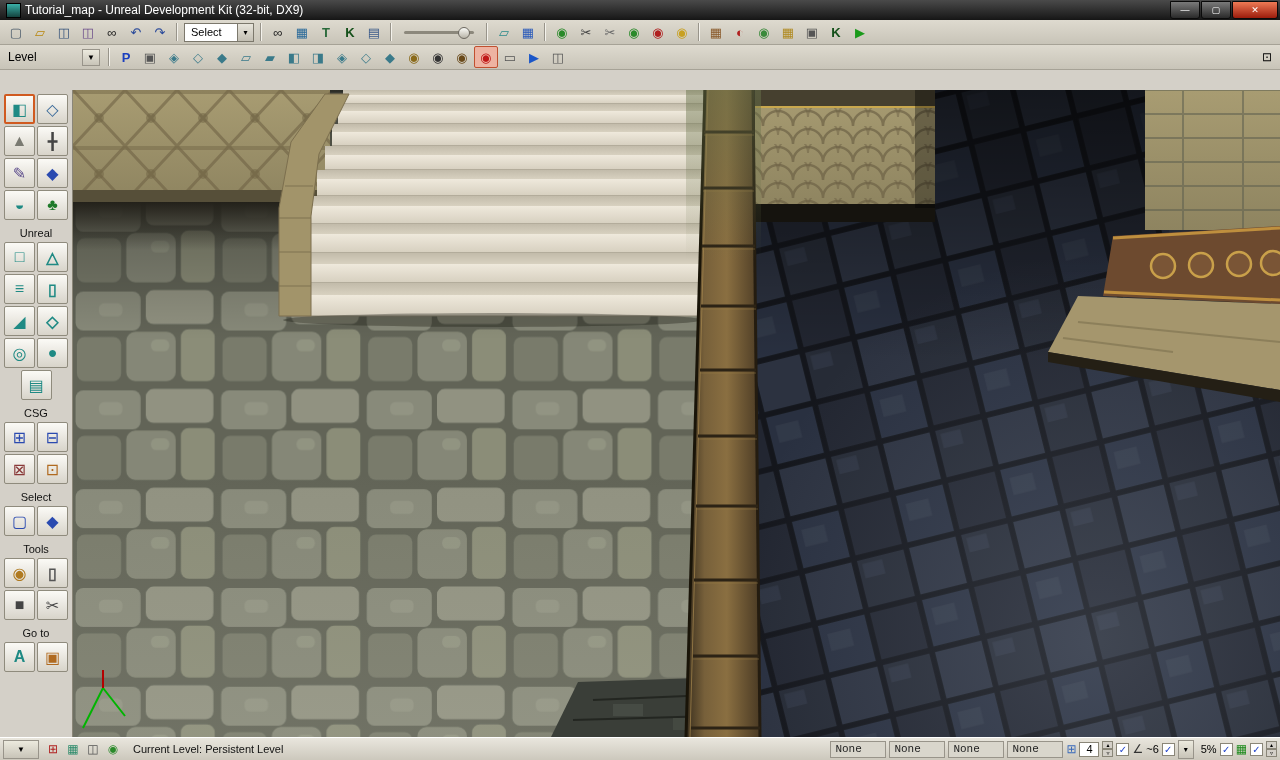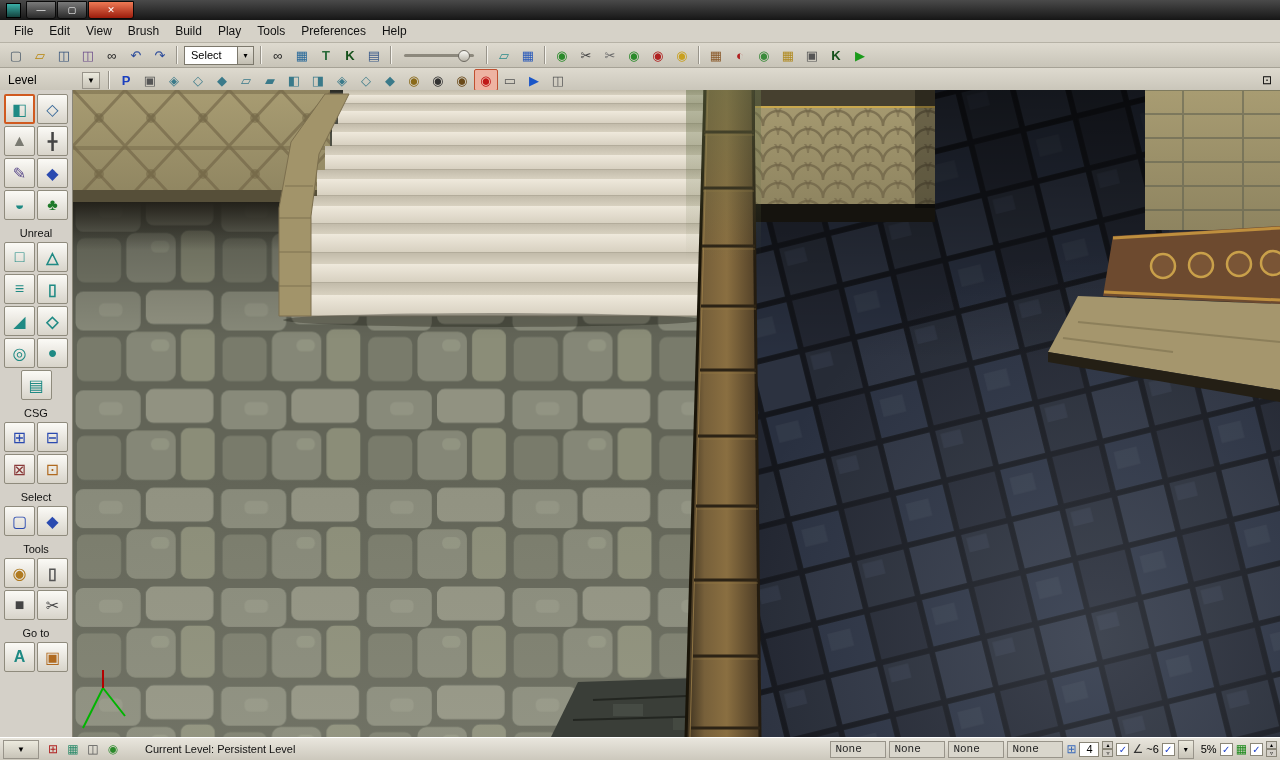--- a/index.html
+++ b/index.html
@@ -43,52 +43,42 @@
 
   
   .viewport{position:absolute;left:73px;top:90px;right:0;bottom:23px;background:#101216;}
   .viewport svg{display:block;width:100%;height:100%;}
 
   
   .statusbar{position:absolute;left:0;right:0;bottom:0;height:23px;background:linear-gradient(#e9e6dd,#ccc8bc);
              border-top:1px solid #fff;display:flex;align-items:center;font-size:11px;padding:0 3px;box-sizing:border-box;}
   .sb-drop{width:34px;height:17px;border:1px solid #98948a;background:linear-gradient(#eceade,#c8c4b8);display:flex;align-items:center;justify-content:center;font-size:8px;margin-right:4px;}
   .st-ic{width:20px;height:18px;display:flex;align-items:center;justify-content:center;font-size:12px;}
-  .level-label{margin-left:22px;color:#111;}
+  .level-label{margin-left:10px;color:#111;}
   .sb-right{margin-left:auto;display:flex;align-items:center;gap:3px;}
   .none-field{width:56px;height:17px;border:1px solid #98948a;background:#d9d6cc;display:flex;align-items:center;padding-left:4px;color:#222;box-sizing:border-box;font-family:Liberation Mono, monospace;}
   .chk{width:13px;height:13px;background:#fff;border:1px solid #8a8678;font-size:10px;color:#2244cc;display:flex;align-items:center;justify-content:center;box-sizing:border-box;}
   .val-box{min-width:20px;height:15px;background:#fff;border:1px solid #8a8678;font-size:11px;display:flex;align-items:center;justify-content:center;padding:0 2px;box-sizing:border-box;}
   .spin{display:flex;flex-direction:column;width:11px;height:16px;}
   .spin span{flex:1;font-size:6px;line-height:6px;background:#d4d0c8;border:1px solid #8a8678;display:flex;align-items:center;justify-content:center;box-sizing:border-box;}
   .st-glyph{font-size:12px;display:flex;align-items:center;}
 </style>
 </head>
 <body>
 
 <div class="app">
 
   <div class="titlebar">
     <div class="app-icon"></div>
+    <div class="win-title">Tutorial_map - Unreal Development Kit (32-bit, DX9)</div>
     <div class="wbtn">—</div>
     <div class="wbtn">▢</div>
     <div class="wbtn close">✕</div>
   </div>
 
-  <div class="menubar">
-      <span class="menu-item">File</span>
-      <span class="menu-item">Edit</span>
-      <span class="menu-item">View</span>
-      <span class="menu-item">Brush</span>
-      <span class="menu-item">Build</span>
-      <span class="menu-item">Play</span>
-      <span class="menu-item">Tools</span>
-      <span class="menu-item">Preferences</span>
-      <span class="menu-item">Help</span>
-    </div>
 
   <div class="tbar">
     <div style="display:flex">
         <div class="tb-btn">
           <span style="color: rgb(74, 90, 106);">▢</span>
         </div>
         <div class="tb-btn">
           <span style="color: rgb(184, 134, 11);">▱</span>
         </div>
         <div class="tb-btn">

